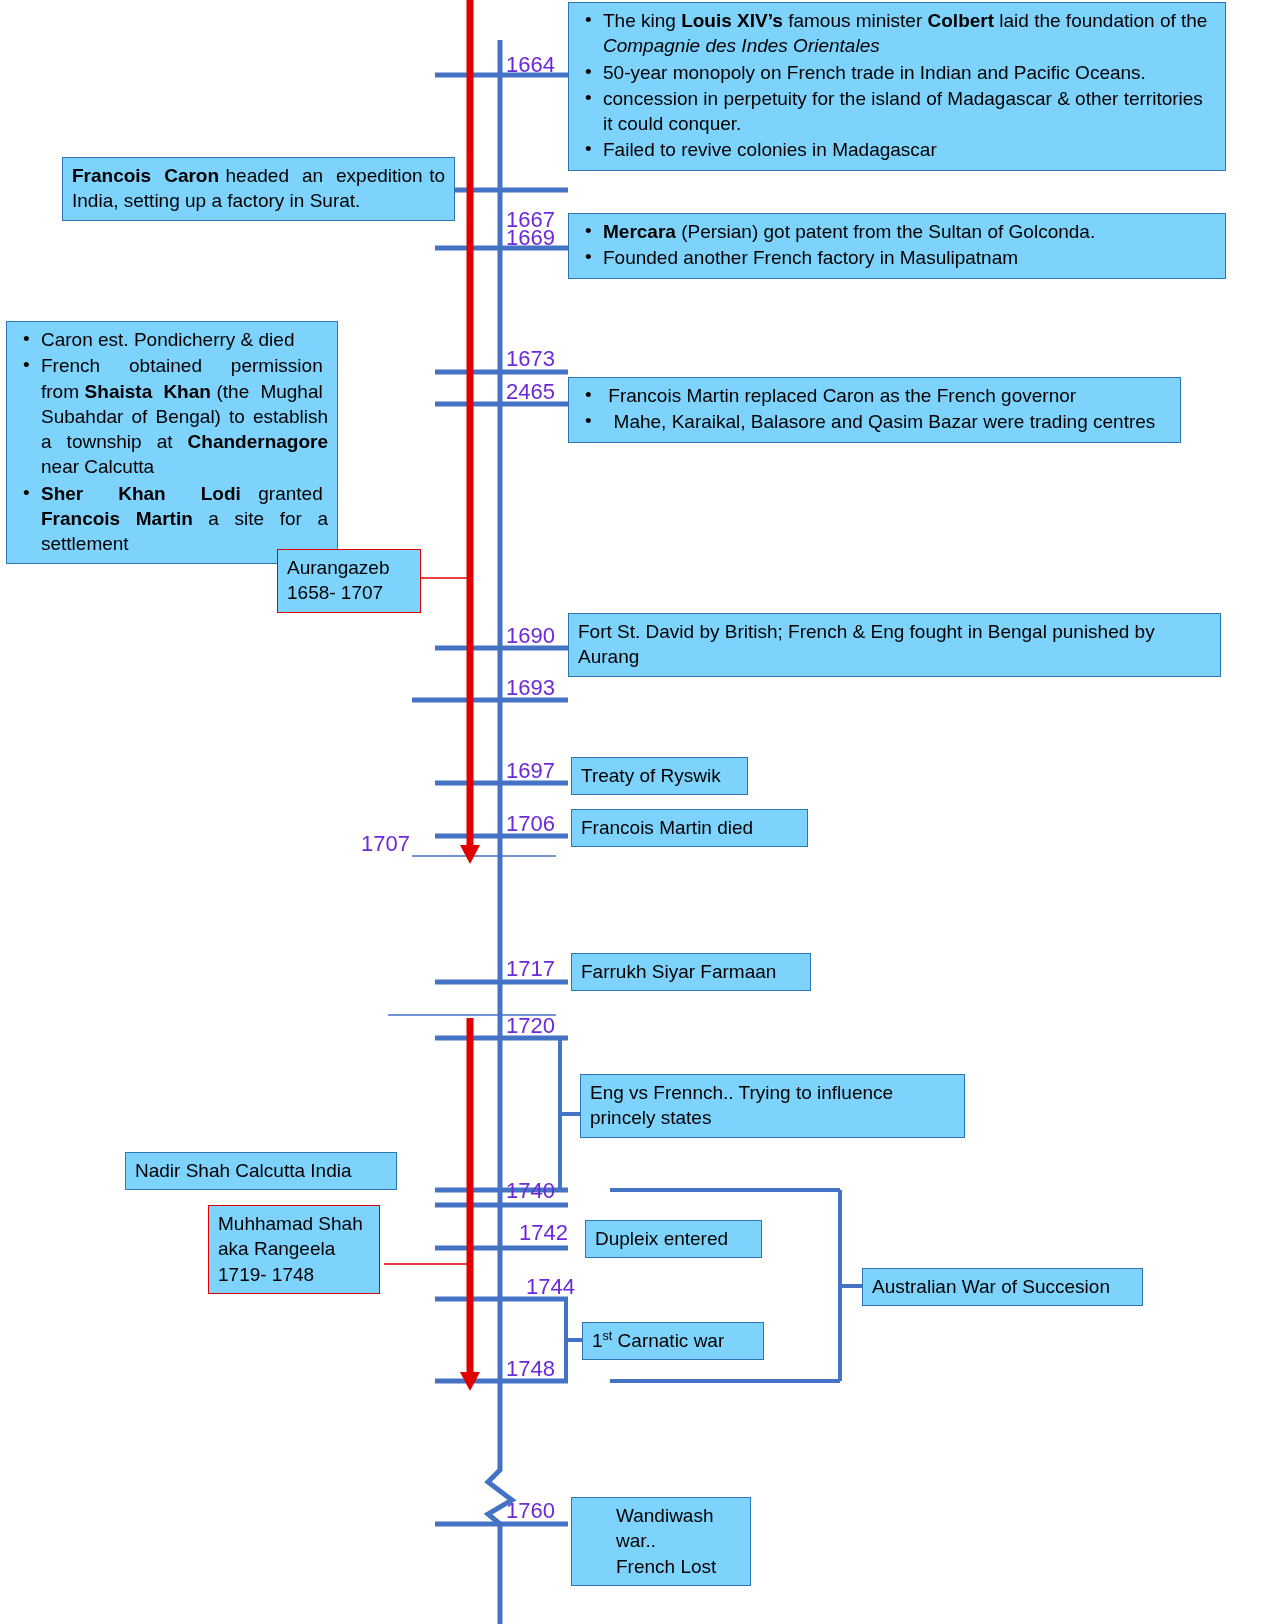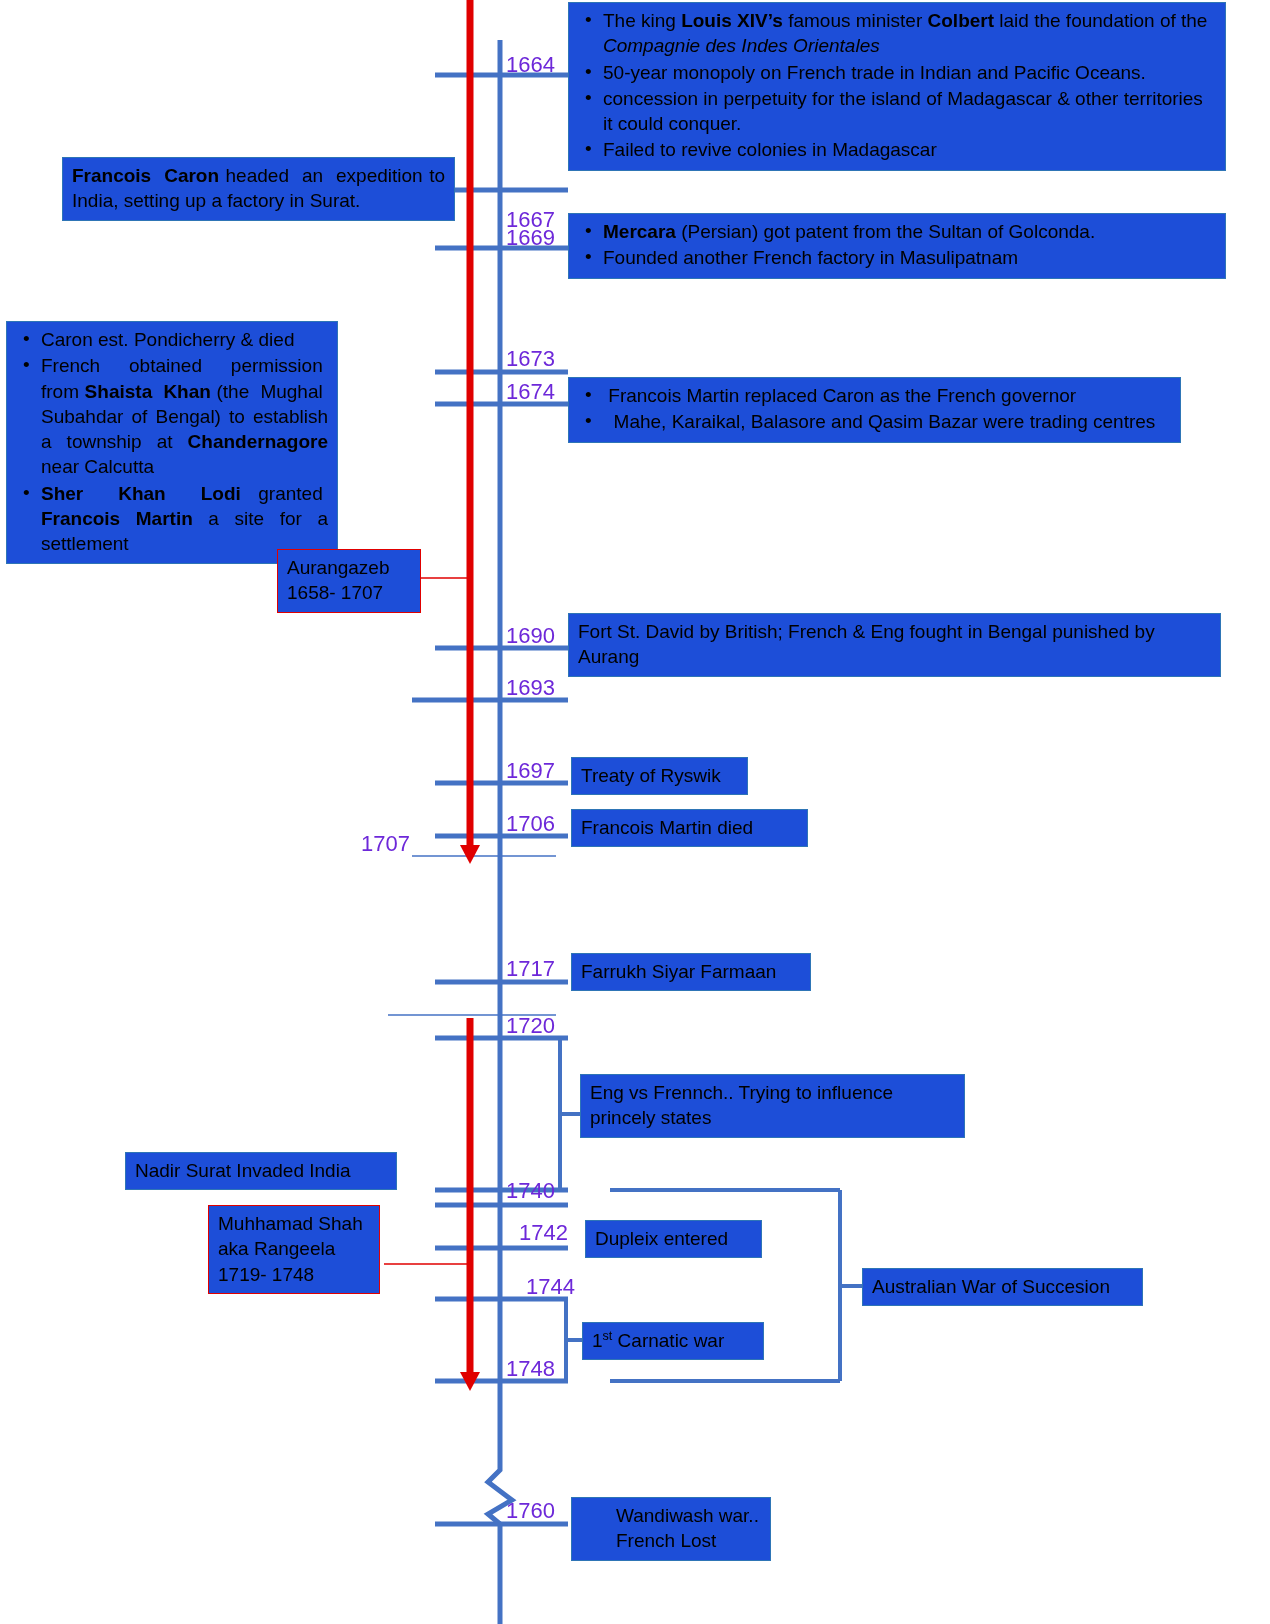--- a/index.html
+++ b/index.html
@@ -1,21 +1,21 @@
 <!DOCTYPE html>
 <html><head>
 <meta charset="utf-8">
 <style>
   html,body{margin:0;padding:0;background:#ffffff;}
   body{width:1270px;height:1624px;position:relative;
        font-family:"Liberation Sans",sans-serif;color:#000;}
   #stage{position:relative;width:1270px;height:1624px;overflow:hidden;}
   svg#wires{position:absolute;left:0;top:0;width:1270px;height:1624px;}
 
-  .box{position:absolute;box-sizing:border-box;background:#1d4ed8;
+  .box{position:absolute;box-sizing:border-box;background:#7dd3fc;
        border:1.6px solid #2e75b6;padding:5px 9px 6px 9px;
        font-size:19px;line-height:1.33;color:#000;}
   .box.red{border-color:#e00000;}
   .yr{position:absolute;font-size:22px;line-height:1;color:#6d28d9;
       background:transparent;white-space:nowrap;}
   ul.bl{margin:0;padding:0;list-style:none;}
   ul.bl>li{position:relative;padding-left:25px;margin:0 0 1px 0;}
   ul.bl>li:before{content:"\2022";position:absolute;left:7px;top:-1px;
       font-size:19px;line-height:1.33;}
   .j{text-align:justify;text-justify:inter-word;}
@@ -93,21 +93,21 @@
     <g stroke="#e00000" fill="none" stroke-width="1.6">
       <path d="M411,578 L470,578"></path>
       <path d="M384,1264 L470,1264"></path>
     </g>
   </svg>
 
   <div class="yr" style="left:506px;top:54px;">1664</div>
   <div class="yr" style="left:506px;top:169px;margin-top:40px;">1667</div>
   <div class="yr" style="left:506px;top:227px;">1669</div>
   <div class="yr" style="left:506px;top:348px;">1673</div>
-  <div class="yr" style="left:506px;top:381px;">1674</div>
+  <div class="yr" style="left:506px;top:381px;">2465</div>
   <div class="yr" style="left:506px;top:625px;">1690</div>
   <div class="yr" style="left:506px;top:677px;">1693</div>
   <div class="yr" style="left:506px;top:760px;">1697</div>
   <div class="yr" style="left:506px;top:813px;">1706</div>
   <div class="yr" style="left:361px;top:833px;">1707</div>
   <div class="yr" style="left:506px;top:958px;">1717</div>
   <div class="yr" style="left:506px;top:1015px;">1720</div>
   <div class="yr" style="left:506px;top:1180px;">1740</div>
   <div class="yr" style="left:519px;top:1222px;">1742</div>
   <div class="yr" style="left:526px;top:1276px;">1744</div>
@@ -169,39 +169,39 @@
 
   <div class="box" style="left:571px;top:953px;width:240px;">
     <span>Farrukh Siyar Farmaan</span>
   </div>
 
   <div class="box" style="left:580px;top:1074px;width:385px;">
     <span>Eng vs Frennch.. Trying to influence princely states</span>
   </div>
 
   <div class="box" style="left:125px;top:1152px;width:272px;">
-    <span>Nadir Surat Invaded India</span>
+    <span>Nadir Shah Calcutta India</span>
   </div>
 
   <div class="box red" style="left:208px;top:1205px;width:172px;">
     <div>Muhhamad Shah</div>
     <div>aka Rangeela</div>
     <div>1719- 1748</div>
   </div>
 
   <div class="box" style="left:585px;top:1220px;width:177px;">
     <span>Dupleix entered</span>
   </div>
 
   <div class="box" style="left:862px;top:1268px;width:281px;">
     <span>Australian War of Succesion</span>
   </div>
 
   <div class="box" style="left:582px;top:1322px;width:182px;">
     <span>1</span><sup>st</sup><span> Carnatic war</span>
   </div>
 
-  <div class="box" style="left:571px;top:1497px;width:200px;padding-left:44px;">
+  <div class="box" style="left:571px;top:1497px;width:180px;padding-left:44px;">
     <div>Wandiwash war..</div>
     <div>French Lost</div>
   </div>
 
 </div>
 
 </body></html>

